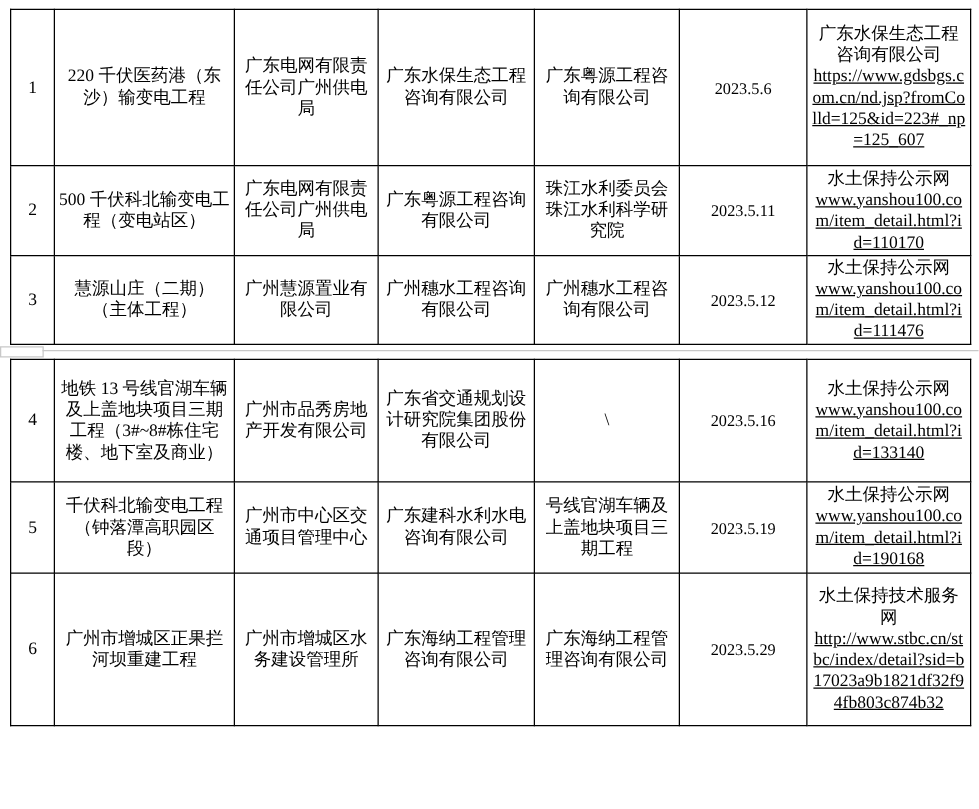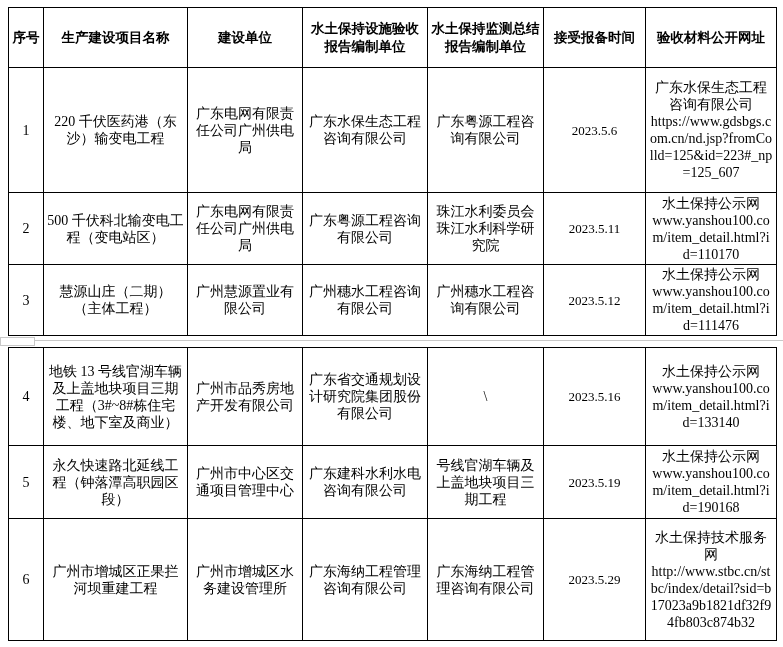--- a/index.html
+++ b/index.html
@@ -12,21 +12,21 @@
   table{border-collapse:collapse;table-layout:fixed;width:768px;}
   th,td{
     border:1.5px solid #000;
     text-align:center;vertical-align:middle;
     padding:1px 3px;
     font-size:14px;line-height:17px;
     overflow:hidden;
   }
   th{font-weight:bold;font-size:13.5px;line-height:18px;}
   td.c-date{font-size:13px;}
-  .url{word-break:break-all;}
+  .url{word-break:break-all;text-decoration:underline;}
   
   .page-break{position:relative;height:11px;width:783px;margin-left:-8px;}
   .pb-handle{position:absolute;left:0;top:1px;width:33px;height:7px;border:1px solid #c8c8c8;background:#fff;}
   .pb-line{position:absolute;left:34px;right:0;top:4px;border-top:1px solid #c8c8c8;}
 </style>
 </head>
 <body>
 
 <div class="page">
 
@@ -34,29 +34,20 @@
     <colgroup>
       <col style="width:35px">
         <col style="width:144px">
         <col style="width:115px">
       <col style="width:125px">
         <col style="width:116px">
         <col style="width:102px">
       <col style="width:131px">
     </colgroup>
     <tbody>
-        <tr style="height:60px">
-      <th>序号</th>
-      <th>生产建设项目名称</th>
-      <th>建设单位</th>
-      <th>水土保持设施验收报告编制单位</th>
-      <th>水土保持监测总结报告编制单位</th>
-      <th>接受报备时间</th>
-      <th>验收材料公开网址</th>
-    </tr>
     <tr style="height:125px">
       <td class="c-no">1</td>
       <td>220 千伏医药港（东沙）输变电工程</td>
       <td>广东电网有限责任公司广州供电局</td>
       <td>广东水保生态工程咨询有限公司</td>
       <td>广东粤源工程咨询有限公司</td>
       <td class="c-date">2023.5.6</td>
       <td>
         <div>广东水保生态工程咨询有限公司</div>
         <div class="url">https://www.gdsbgs.com.cn/nd.jsp?fromColld=125&amp;id=223#_np=125_607</div>
@@ -112,21 +103,21 @@
       <td>广东省交通规划设计研究院集团股份有限公司</td>
       <td>\</td>
       <td class="c-date">2023.5.16</td>
       <td>
         <div>水土保持公示网</div>
         <div class="url">www.yanshou100.com/item_detail.html?id=133140</div>
       </td>
     </tr>
     <tr style="height:73px">
       <td class="c-no">5</td>
-      <td>永久快速路北延线工程（钟落潭高职园区段）</td>
+      <td>千伏科北输变电工程（钟落潭高职园区段）</td>
       <td>广州市中心区交通项目管理中心</td>
       <td>广东建科水利水电咨询有限公司</td>
       <td>号线官湖车辆及上盖地块项目三期工程</td>
       <td class="c-date">2023.5.19</td>
       <td>
         <div>水土保持公示网</div>
         <div class="url">www.yanshou100.com/item_detail.html?id=190168</div>
       </td>
     </tr>
     <tr style="height:122px">

